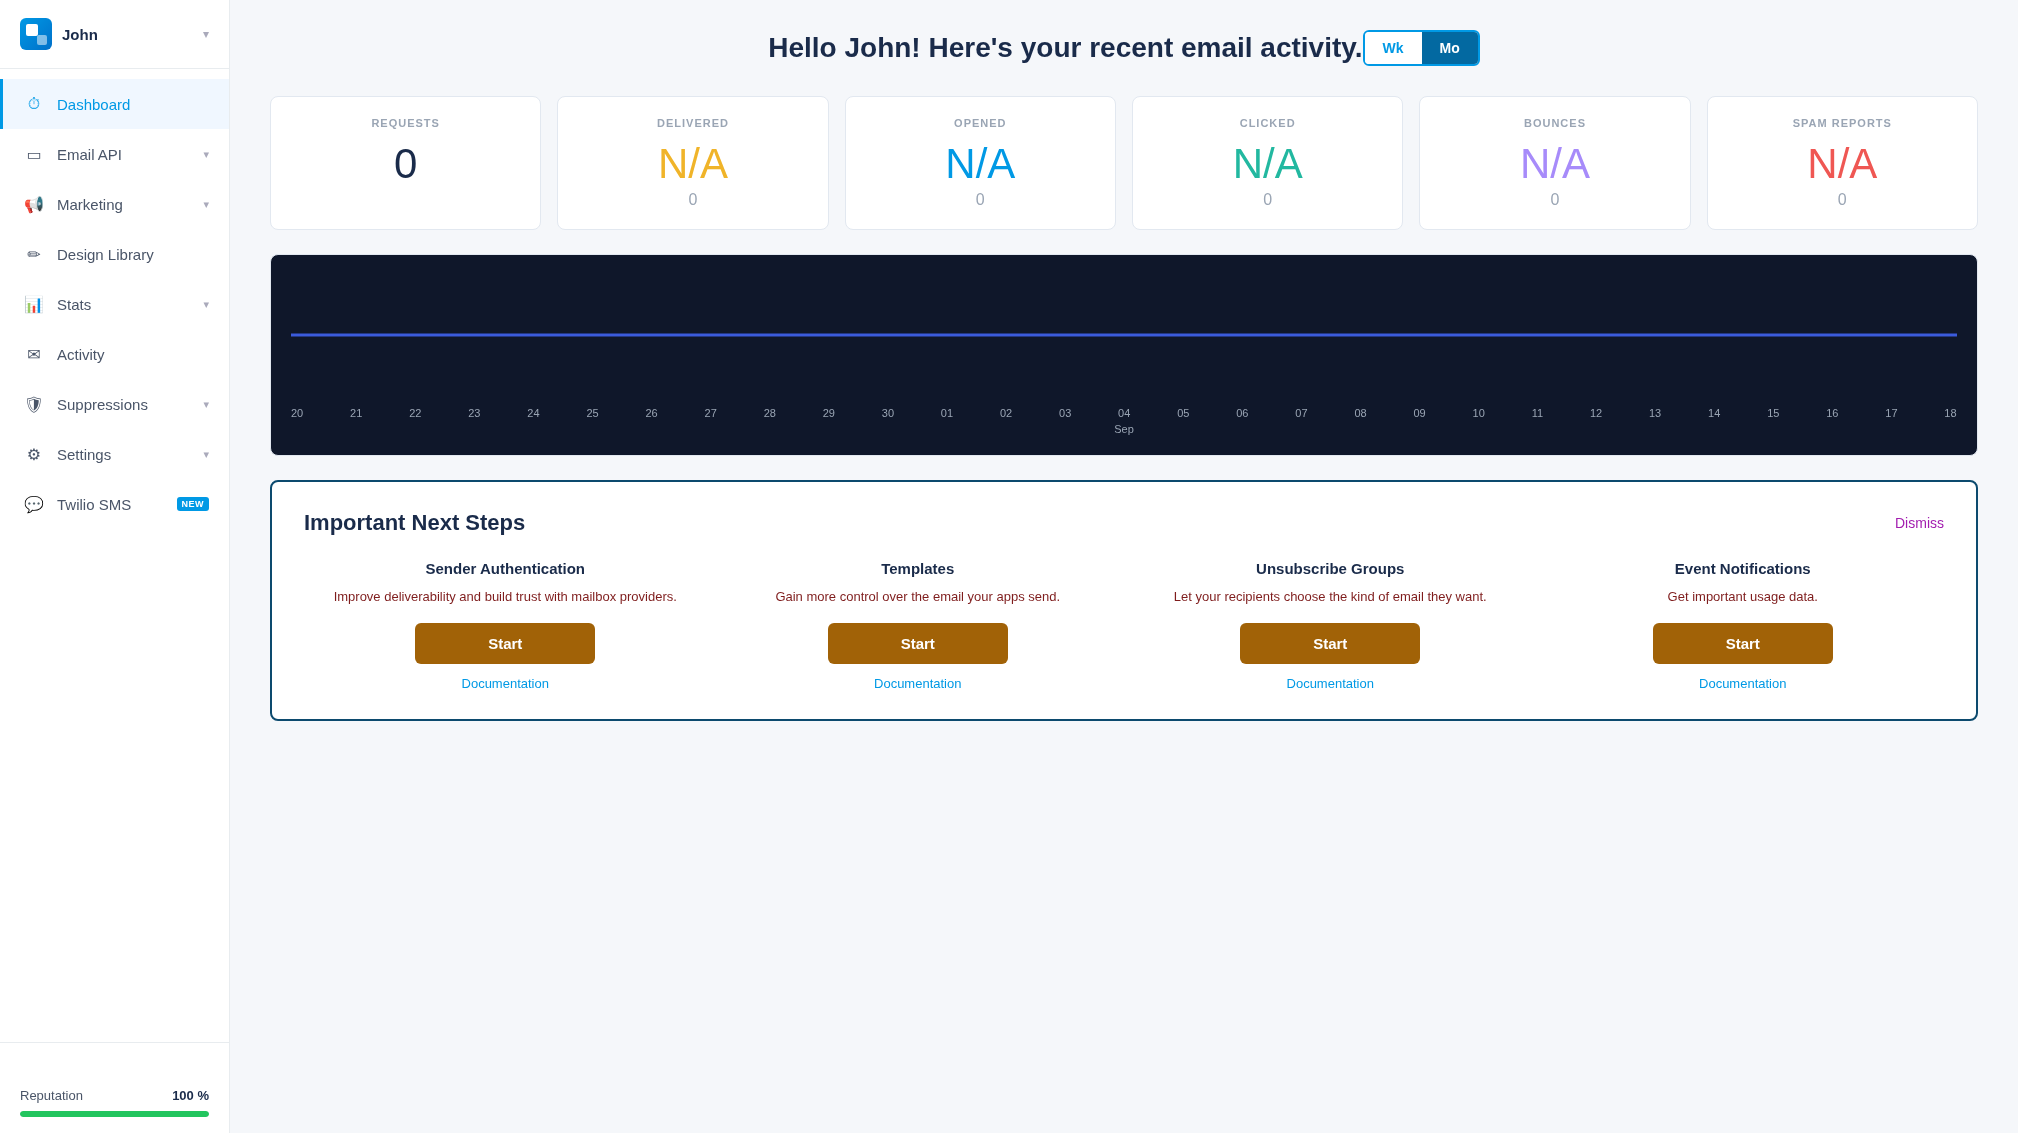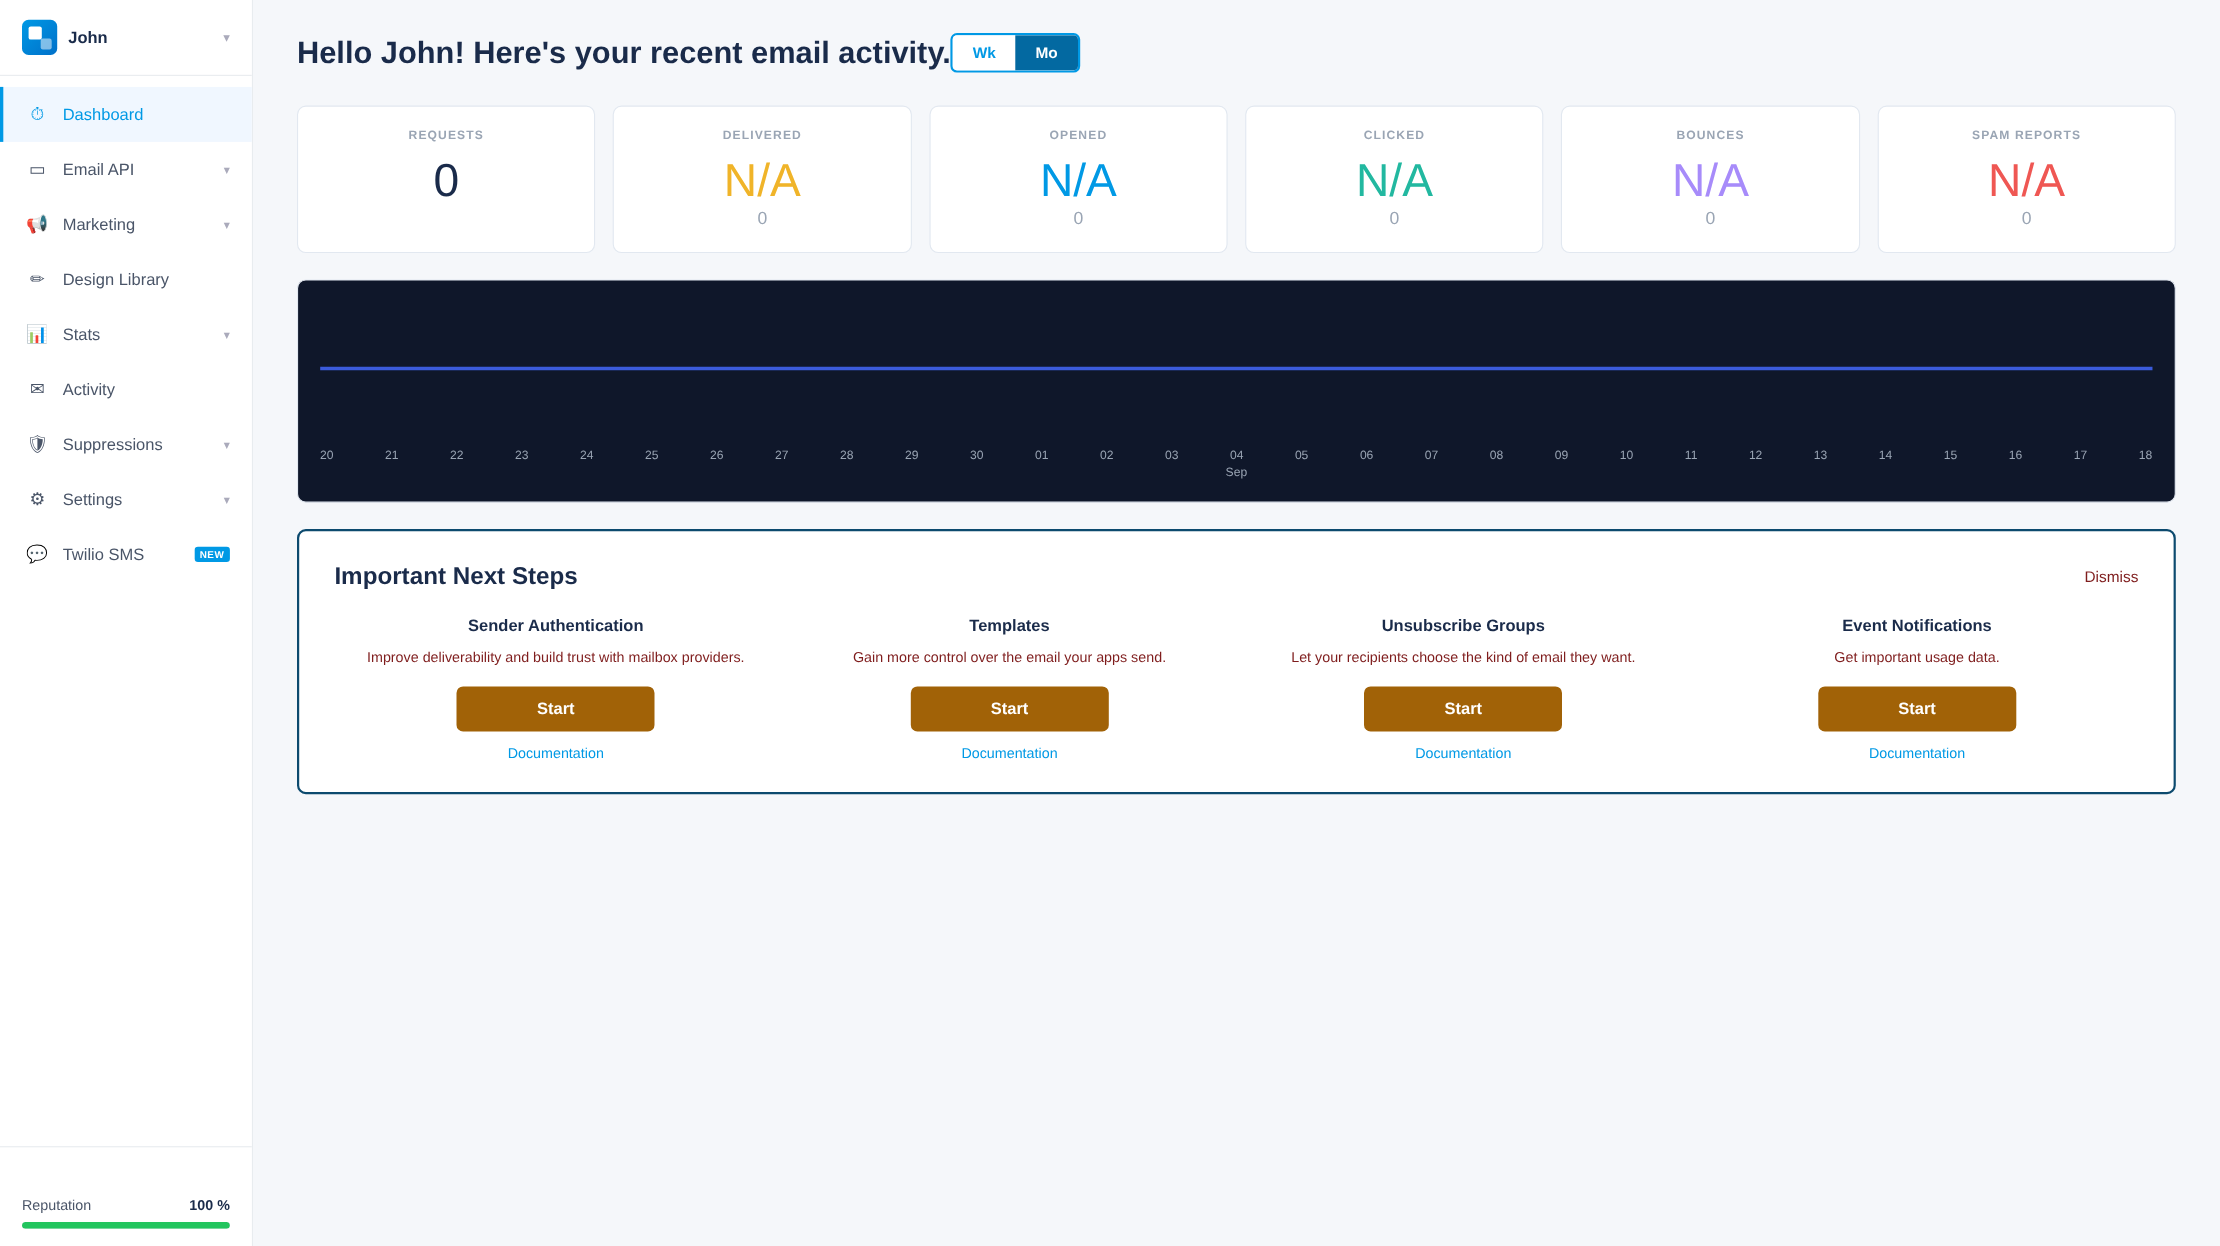--- a/index.html
+++ b/index.html
@@ -126,21 +126,21 @@
     
     #main {
       flex: 1;
       overflow-y: auto;
       padding: 30px 40px;
       background: #f5f7fa;
     }
     .page-header {
       display: flex;
       align-items: center;
-      justify-content: flex-start;
+      justify-content: center;
       margin-bottom: 30px;
     }
     .page-title {
       font-size: 28px;
       font-weight: 700;
       color: #1a2b4a;
     }
     .time-toggle {
       display: flex;
       border: 2px solid #0099e5;
@@ -160,21 +160,20 @@
     .time-btn.active {
       background: #0369a1;
       color: #fff;
     }
 
     
     .stats-row {
       display: flex;
       gap: 16px;
       margin-bottom: 24px;
-      justify-content: flex-end;
     }
     .stat-card {
       background: #fff;
       border: 1px solid #e2e8f0;
       border-radius: 8px;
       padding: 20px 24px;
       flex: 1;
       text-align: center;
     }
     .stat-label {
@@ -241,21 +240,21 @@
       justify-content: space-between;
       align-items: center;
       margin-bottom: 24px;
     }
     .next-steps-title {
       font-size: 22px;
       font-weight: 700;
       color: #1a2b4a;
     }
     .dismiss-btn {
-      color: #7f1d1d;
+      color: #a21caf;
       font-size: 14px;
       cursor: pointer;
       background: none;
       border: none;
     }
     .steps-grid {
       display: grid;
       grid-template-columns: repeat(4, 1fr);
       gap: 10px;
     }

